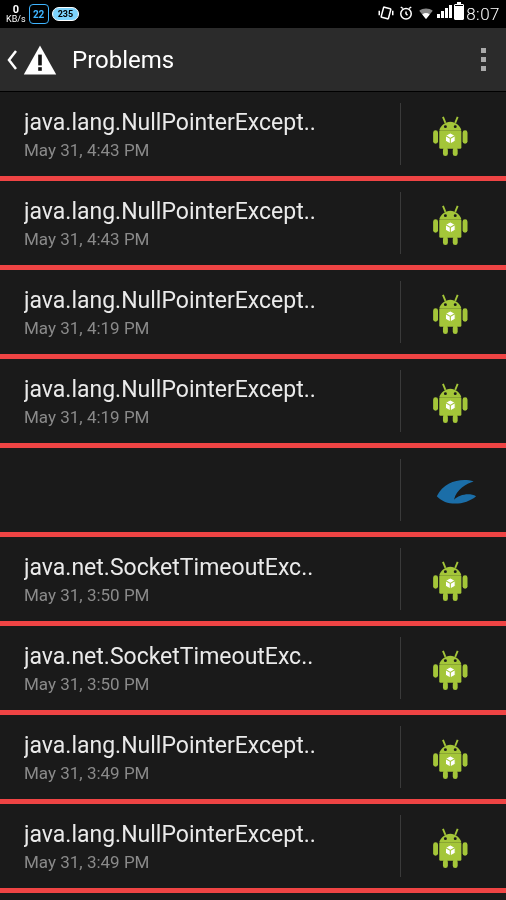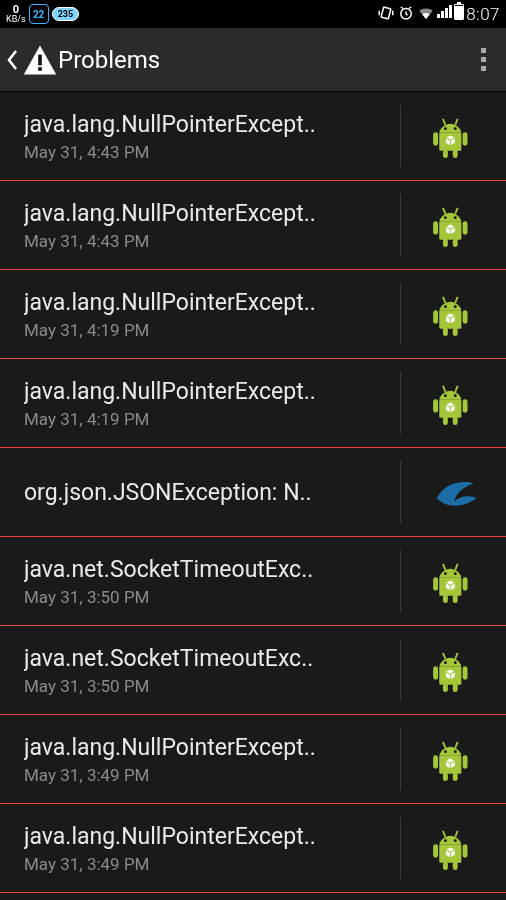--- a/index.html
+++ b/index.html
@@ -47,29 +47,29 @@
     display: flex;
     align-items: center;
     padding: 0 8px 0 4px;
     border-bottom: 1px solid #000;
   }
   .back-chevron {
     width: 16px; height: 30px;
     display: flex; align-items: center; justify-content: center;
   }
   .warn-icon { width: 36px; height: 36px; margin-left: 2px; }
-  .ab-title { font-size: 24px; color: #fff; font-weight: 400; }
+  .ab-title { font-size: 24px; color: #fff; margin-left: 14px; font-weight: 400; }
   .overflow { margin-left: auto; width: 30px; display: flex; flex-direction: column; align-items: center; gap: 4px; padding: 8px; }
   .overflow .dot { width: 5px; height: 5px; background: #aaa; }
   .list { }
   .row {
     height: 89px;
     display: flex;
     align-items: center;
-    border-bottom: 1px solid #ef4444;
+    border-bottom: 5px solid #ef4444;
     padding-left: 24px;
   }
   .row-text { flex: 1; min-width: 0; padding-right: 6px;}
   .row-title {
     font-size: 23px;
     color: #eaeaea;
     white-space: nowrap;
     overflow: hidden;
     font-weight: 400;
   }
@@ -192,21 +192,20 @@
         <div class="row-time">May 31, 4:19 PM</div>
       </div>
       <div class="row-icon-wrap">
         <svg viewBox="0 0 40 44">
           <use href="#android-ico"></use>
         </svg>
       </div>
     </div>
     <div class="row">
       <div class="row-text">
-        <div class="row-title">org.json.JSONException: N..</div>
       </div>
       <div class="row-icon-wrap">
         <svg viewBox="0 0 40 44">
           <use href="#swoosh-ico"></use>
         </svg>
       </div>
     </div>
     <div class="row">
       <div class="row-text">
         <div class="row-title">java.net.SocketTimeoutExc..</div>

